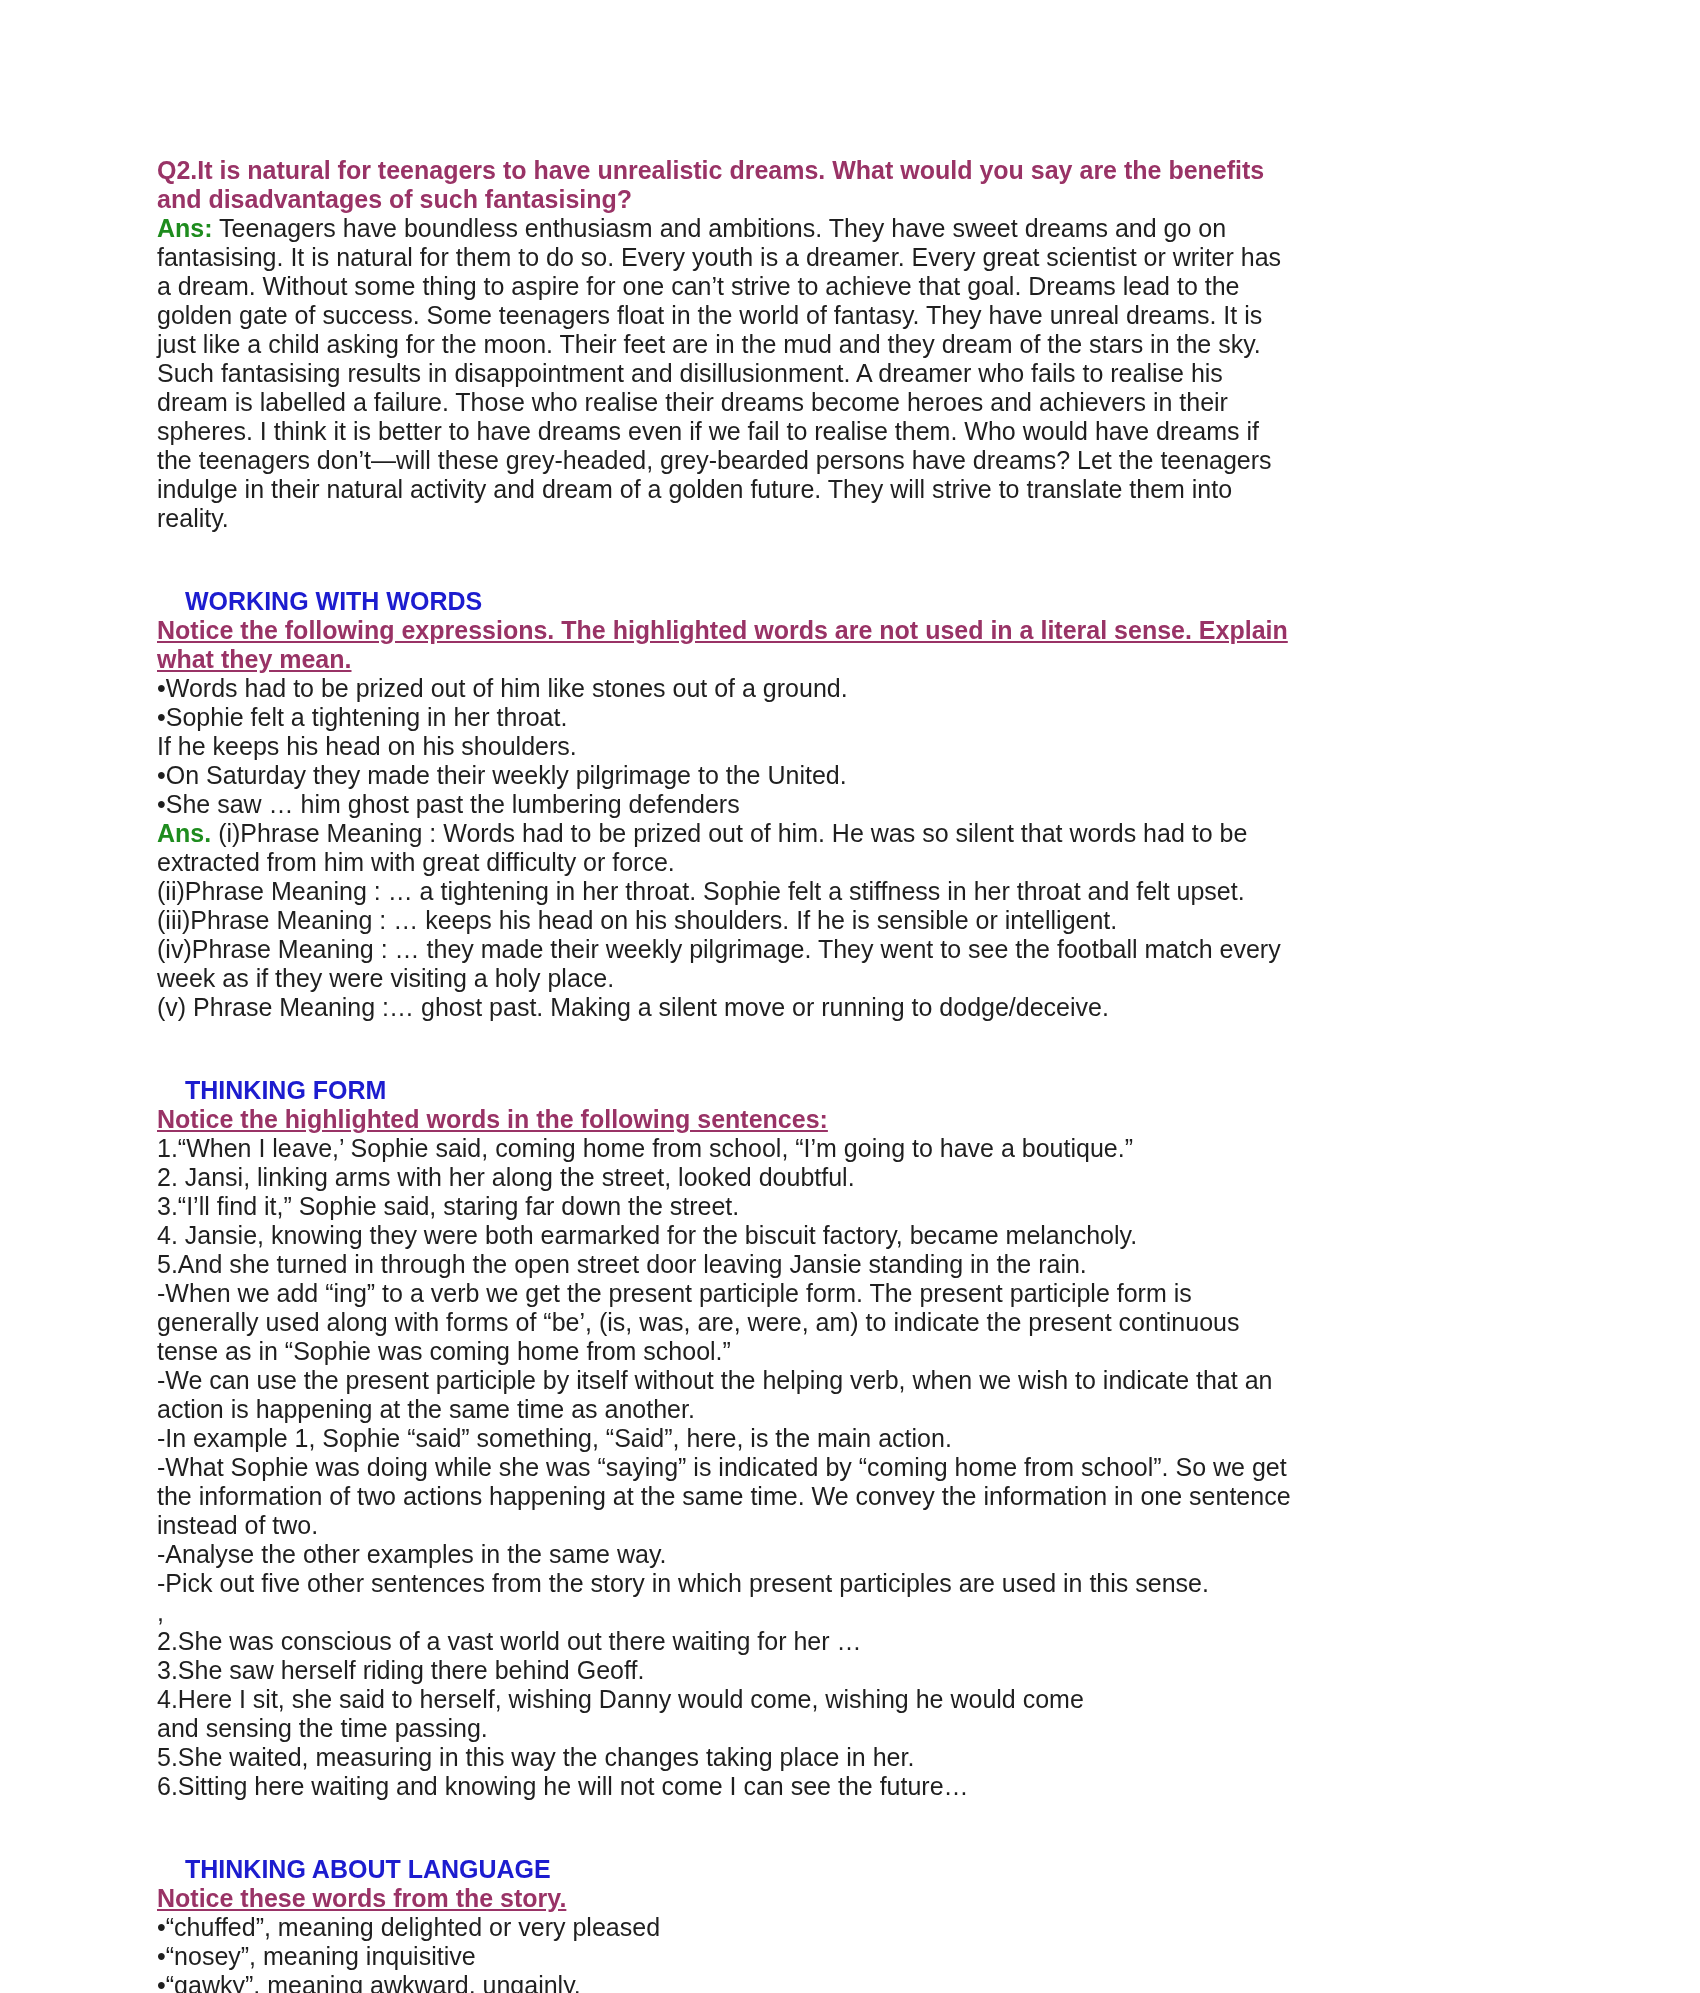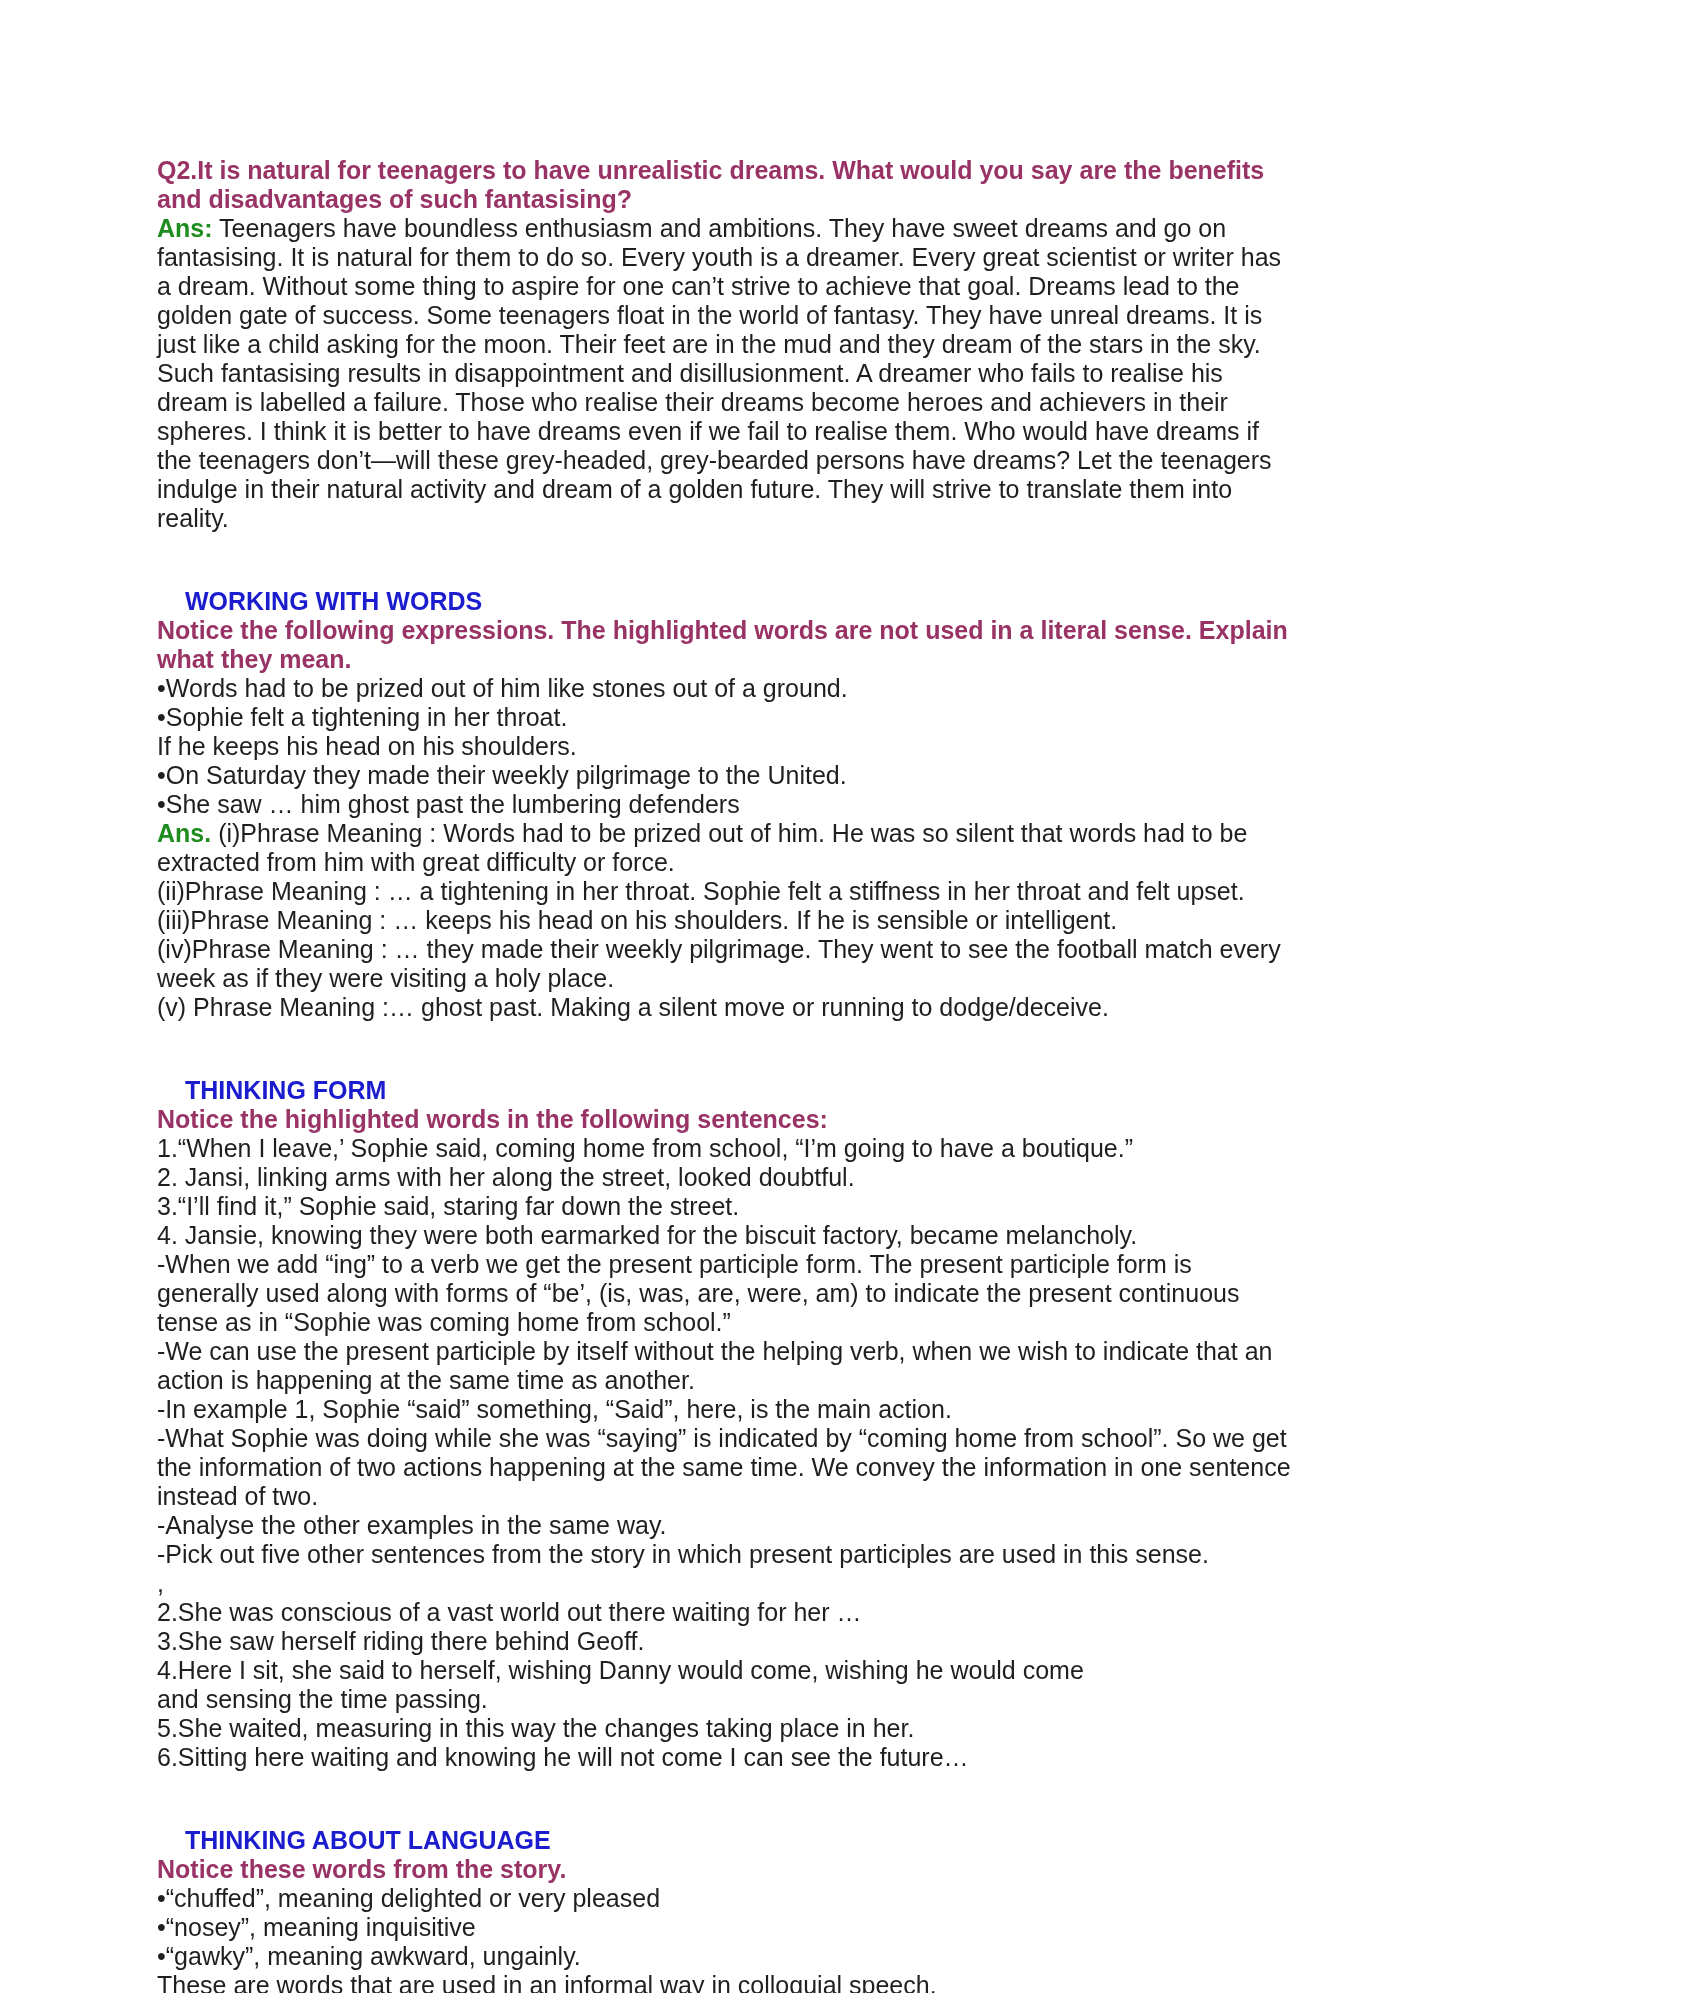--- a/index.html
+++ b/index.html
@@ -26,20 +26,21 @@
   }
   .sec-heading {
     color: #1c1ccf;
     font-weight: bold;
     margin-top: 54px;
     margin-left: 28px;
   }
   .sub-heading {
     color: #993366;
     font-weight: bold;
+    text-decoration: underline;
   }
   .ans-label {
     color: #1e8c1e;
     font-weight: bold;
   }
 </style>
 </head>
 <body>
 
 <div class="page">
@@ -64,20 +65,21 @@
       <p class="body-para">(v) Phrase Meaning :… ghost past. Making a silent move or running to dodge/deceive.</p>
     </div>
 
   <p class="sec-heading">THINKING FORM</p>
   <p class="sub-heading">Notice the highlighted words in the following sentences:</p>
   <div>
       <p class="body-para">1.“When I leave,’ Sophie said, coming home from school, “I’m going to have a boutique.”</p>
       <p class="body-para">2. Jansi, linking arms with her along the street, looked doubtful.</p>
       <p class="body-para">3.“I’ll find it,” Sophie said, staring far down the street.</p>
       <p class="body-para">4. Jansie, knowing they were both earmarked for the biscuit factory, became melancholy.</p>
+      <p class="body-para">5.And she turned in through the open street door leaving Jansie standing in the rain.</p>
       <p class="body-para">-When we add “ing” to a verb we get the present participle form. The present participle form is generally used along with forms of “be’, (is, was, are, were, am) to indicate the present continuous tense as in “Sophie was coming home from school.”</p>
       <p class="body-para">-We can use the present participle by itself without the helping verb, when we wish to indicate that an action is happening at the same time as another.</p>
       <p class="body-para">-In example 1, Sophie “said” something, “Said”, here, is the main action.</p>
       <p class="body-para">-What Sophie was doing while she was “saying” is indicated by “coming home from school”. So we get the information of two actions happening at the same time. We convey the information in one sentence instead of two.</p>
       <p class="body-para">-Analyse the other examples in the same way.</p>
       <p class="body-para">-Pick out five other sentences from the story in which present participles are used in this sense.</p>
     </div>
   <div>
       <p class="body-para">,</p>
       <p class="body-para">2.She was conscious of a vast world out there waiting for her …</p>

